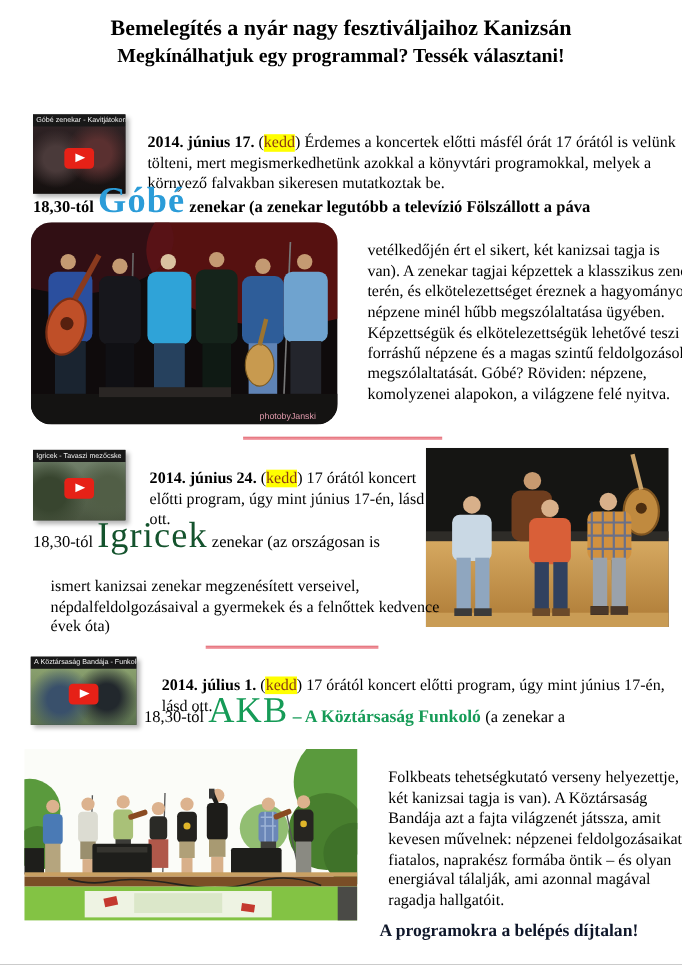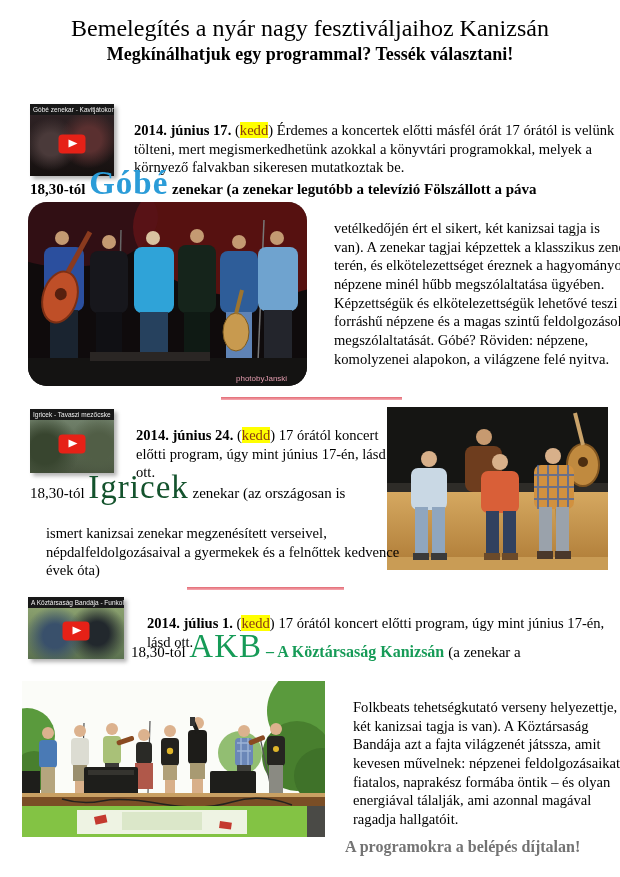--- a/index.html
+++ b/index.html
@@ -3,21 +3,21 @@
 <meta charset="utf-8">
 <style>
   html,body { margin:0; padding:0; background:#888; }
   .page {
     position:relative; width:620px; height:877px; margin:0 auto;
     background:#ffffff; overflow:hidden;
     font-family:"Liberation Serif", serif; color:#000;
   }
   
   .header { position:absolute; top:15px; left:0; width:620px; text-align:center; }
-  .title    { font-size:24px; font-weight:normal; line-height:1.1; }
+  .title    { font-size:20px; font-weight:bold; line-height:1.1; }
   .subtitle { font-size:18px; font-weight:bold; margin-top:3px; }
   .tagline  { font-size:15.5px; font-weight:bold; margin-top:4px; }
   .hl { background:#ffff00; }
   .kedd { background:#ffff00; color:#8a3a12; }
   .logo { display:inline-block; position:relative; color:#1e5c34; font-size:17px;
           letter-spacing:-0.5px; font-weight:600; padding:0 2px; margin-right:2px; }
   .logo svg { position:absolute; left:-2px; bottom:-7px; }
   
   .vthumb { position:absolute; background:#1b1b1b; box-shadow:3px 3px 4px rgba(0,0,0,.3); }
   .vthumb .cap {
@@ -44,21 +44,21 @@
           border-left:9px solid #fff; border-top:4.5px solid transparent;
           border-bottom:4.5px solid transparent; }
   
   .para { position:absolute; font-size:14.6px; line-height:1.28; margin:16px; }
   .bandline { position:absolute; font-size:15px; white-space:nowrap; }
   .bandname { font-size:33px; letter-spacing:1px; }
   .gobe    { color:#2b9cd8; }
   .igricek { color:#14532d; }
   .akb     { color:#169b57; }
   .band-sub { color:#169b57; font-weight:bold; font-size:16px; }
-  .footer-note { position:absolute; font-size:16px; font-weight:bold; color:#737373; }
+  .footer-note { position:absolute; font-size:16px; font-weight:bold; color:#0f172a; }
   
   .sep { position:absolute; height:3px; background:linear-gradient(#e26a74,#f6aab2); }
   
   .photo { position:absolute; overflow:hidden; }
   .photo svg { display:block; }
 </style>
 </head>
 <body>
 
 <div class="page">
@@ -188,21 +188,21 @@
   <div class="sep" style="left:187px; top:587px; width:157px;"></div>
 
   <div class="vthumb" style="left:28px; top:597px; width:96px; height:62px;">
     <span class="cap">A Köztársaság Bandája - Funkoló: Rózsa</span>
     <span class="scene s3"></span>
     <span class="play"></span>
   </div>
 
   <p class="para" style="left:131px; top:598px; width:482px;"><b>2014. július 1.</b><span> (</span><span class="kedd">kedd</span><span>)</span><span> 17 órától koncert előtti program, úgy mint június 17-én, lásd ott.</span></p>
 
-  <div class="bandline" style="left:131px; top:628px;"><span>18,30-tól </span><span class="bandname akb">AKB</span><span class="band-sub"> – A Köztársaság Kanizsán </span><span>(a zenekar a</span></div>
+  <div class="bandline" style="left:131px; top:628px;"><span>18,30-tól </span><span class="bandname akb">AKB</span><span class="band-sub"> – A Köztársaság Funkoló </span><span>(a zenekar a</span></div>
 
   <div class="photo" style="left:22px; top:681px; width:303px; height:156px;">
     <svg width="303" height="156" viewBox="0 0 303 156" aria-hidden="true">
       <rect width="303" height="156" fill="#fbfcf8"></rect>
 
       <circle cx="290" cy="30" r="45" fill="#5a9a3d"></circle>
         <circle cx="275" cy="75" r="35" fill="#487f2e"></circle>
         <circle cx="300" cy="95" r="28" fill="#3f7229"></circle>
       <circle cx="5" cy="55" r="28" fill="#5a9a3d"></circle>
         <circle cx="12" cy="90" r="20" fill="#487f2e"></circle>

